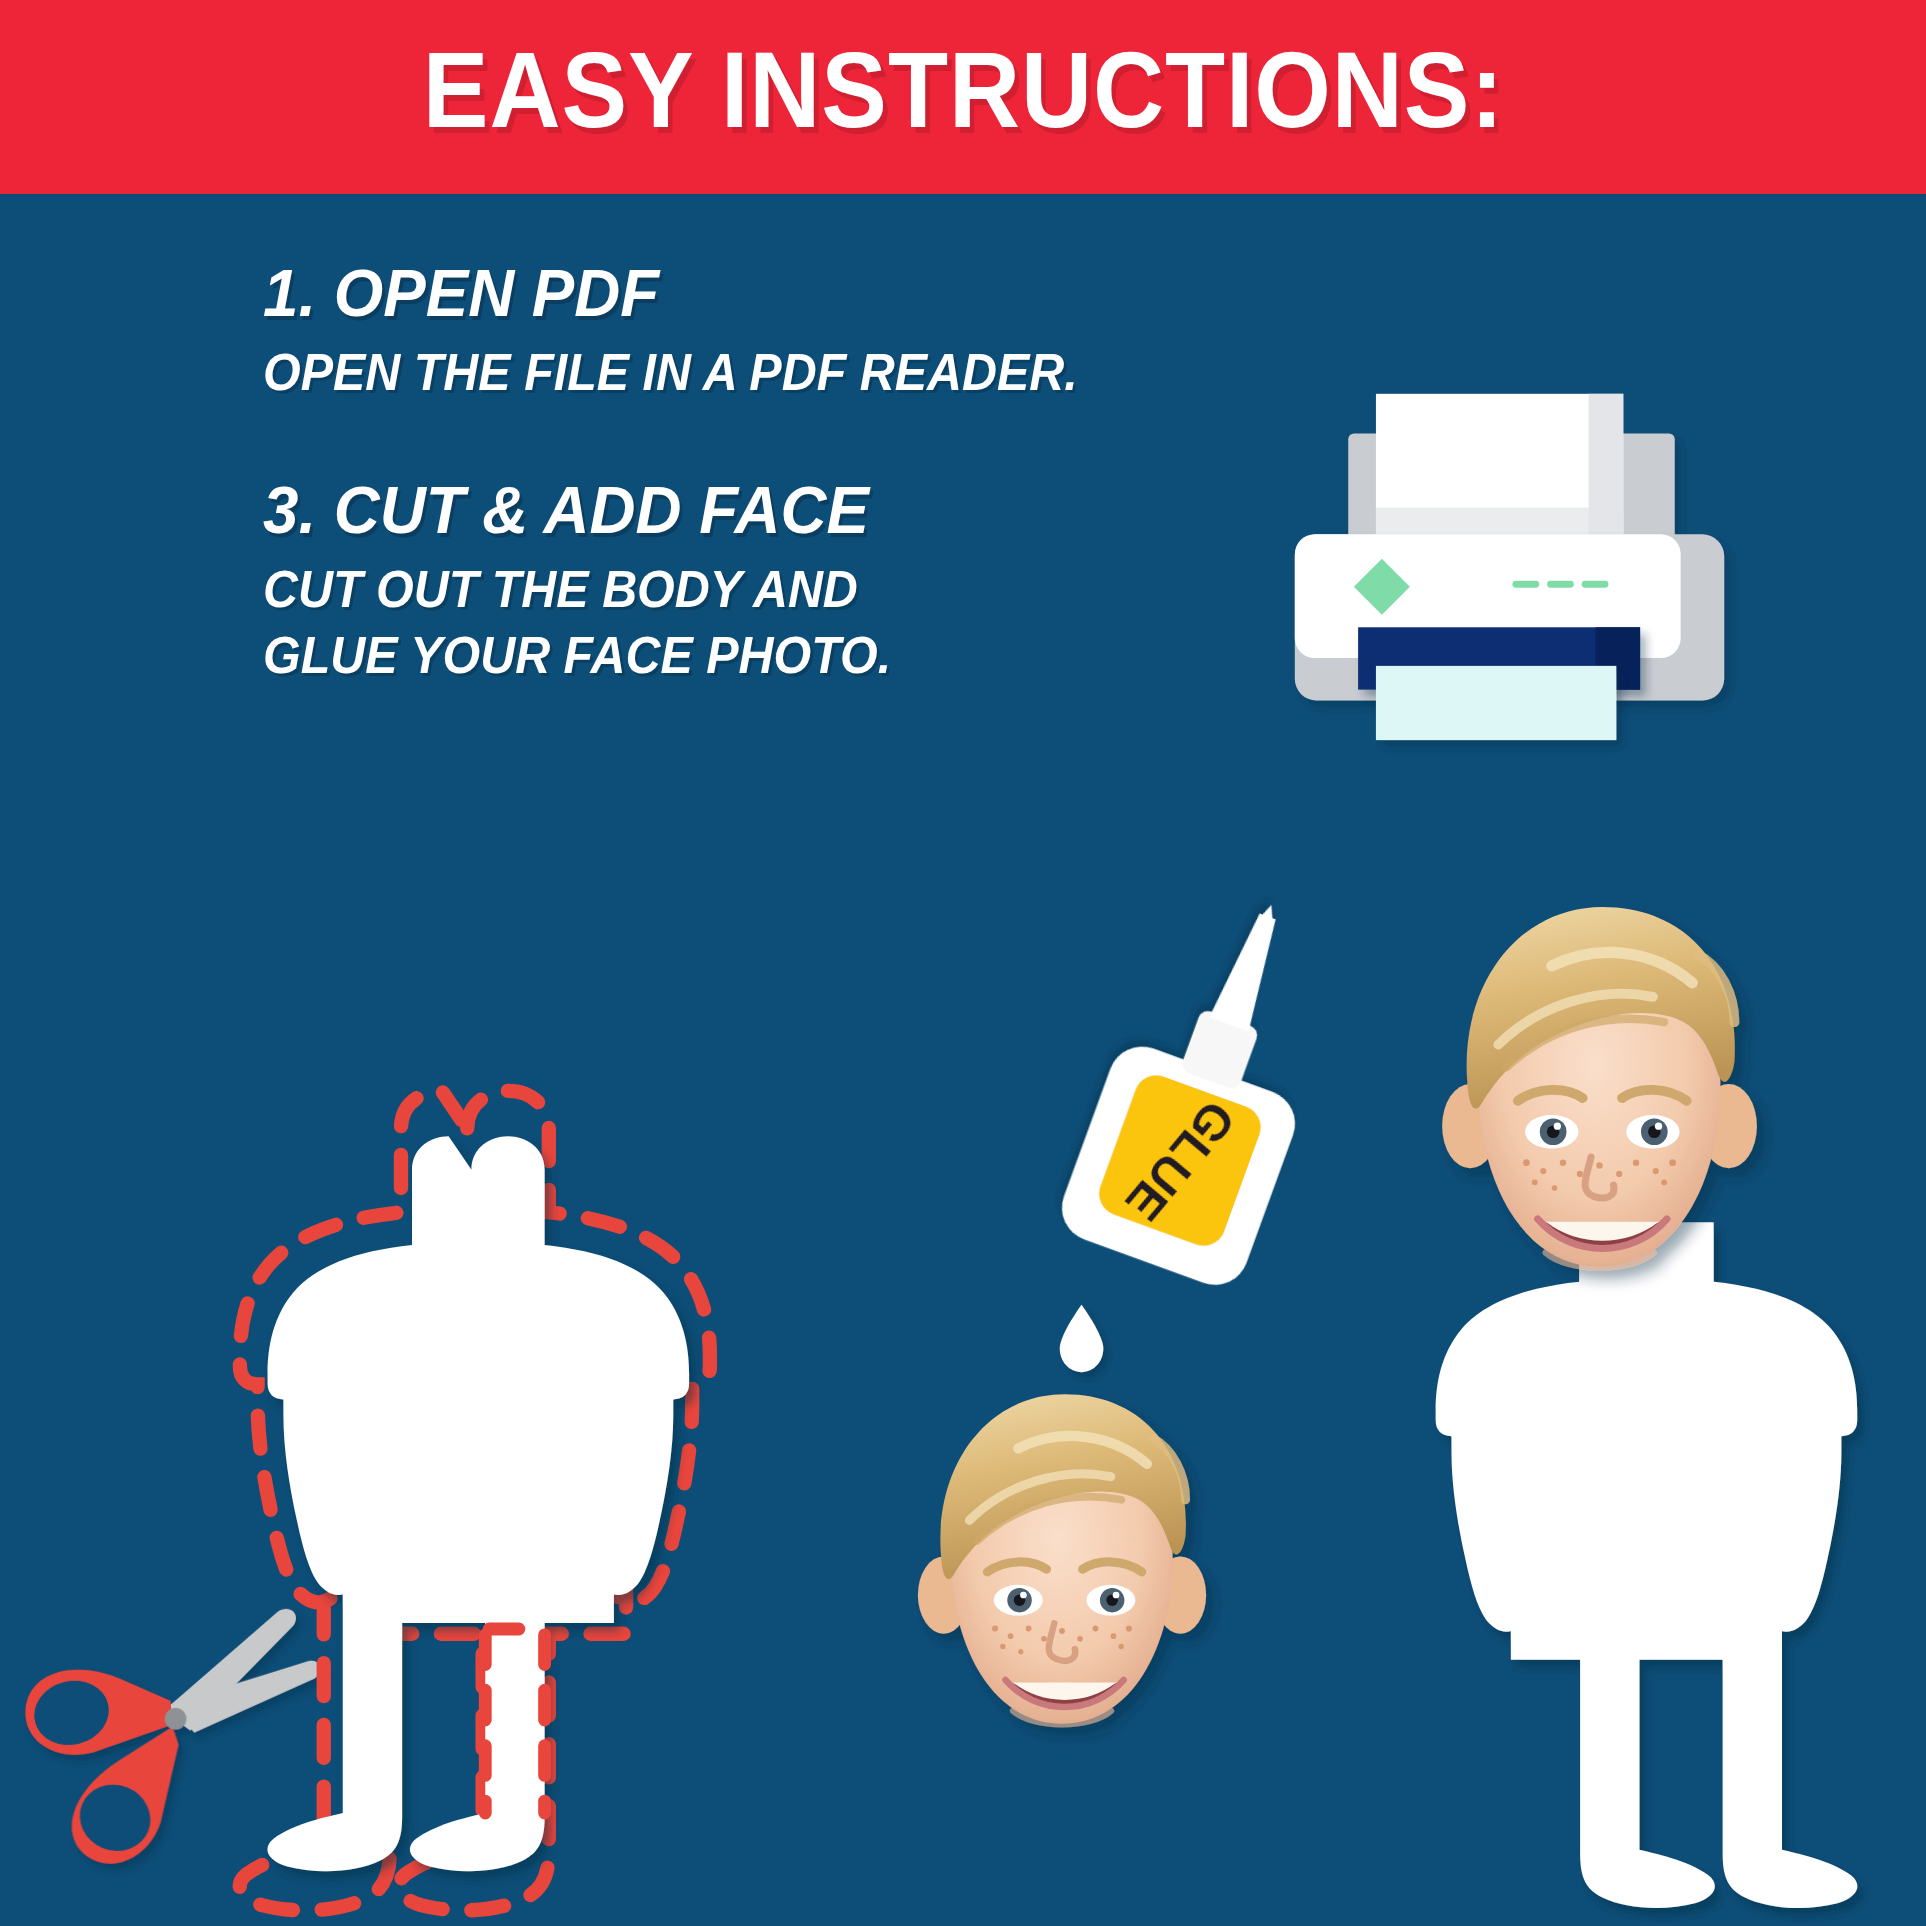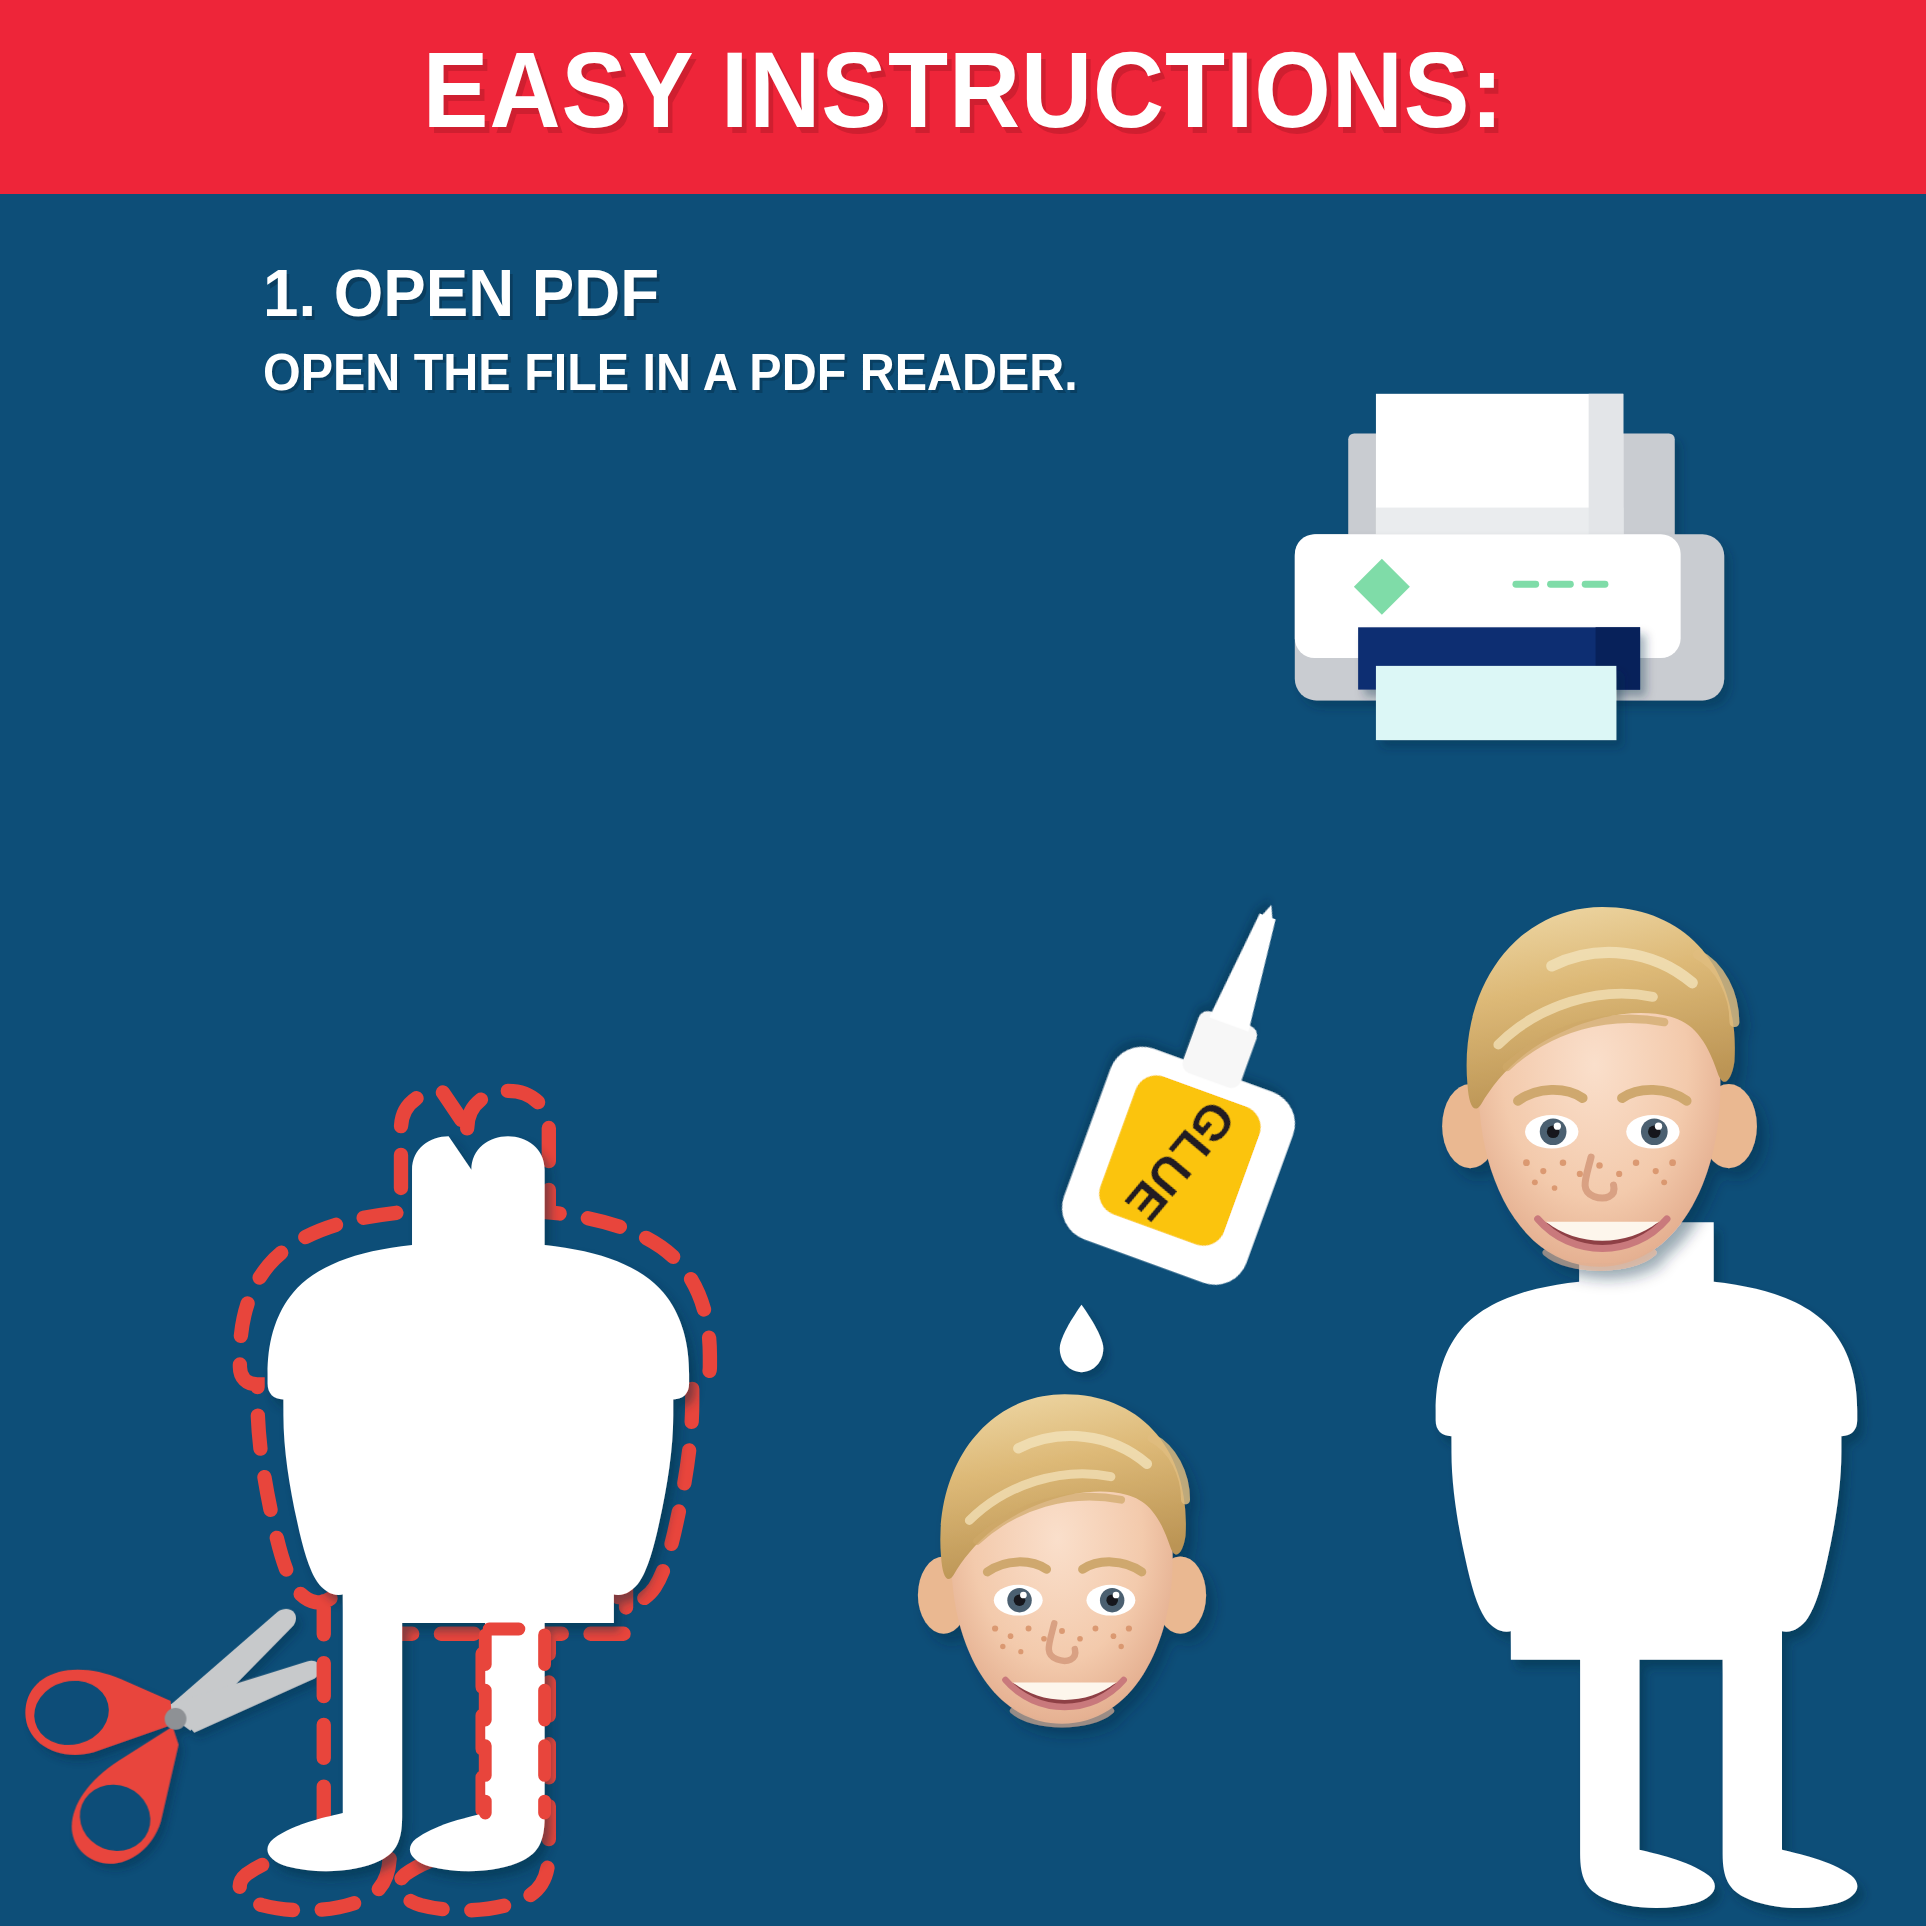--- a/index.html
+++ b/index.html
@@ -41,20 +41,21 @@
     text-shadow: 5px 6px 0 rgba(150,20,32,0.35);
     white-space: nowrap;
   }
 
   
   .steps {
     position: absolute;
     left: 263px;
     top: 259px;
     width: 990px;
+    font-style: italic;
   }
   .step { margin-bottom: 71px; }
   .step-title {
     color: #ffffff;
     font-size: 67px;
     font-weight: bold;
     line-height: 1.0;
     letter-spacing: 0px;
     font-family: "Liberation Sans Narrow", "Liberation Sans", sans-serif;
     transform: scaleX(0.95);
@@ -110,20 +111,27 @@
   <div class="steps">
 
     <div class="step">
       <div class="step-title">1. OPEN PDF</div>
       <div class="step-body">
         <span class="ln">OPEN THE FILE IN A PDF READER.</span>
       </div>
     </div>
 
 
+    <div class="step">
+      <div class="step-title">3. CUT &amp; ADD FACE</div>
+      <div class="step-body">
+        <span class="ln">CUT OUT THE BODY AND</span>
+        <span class="ln">GLUE YOUR FACE PHOTO.</span>
+      </div>
+    </div>
 
   </div>
 
   <div class="art" id="printer">
     <svg width="465" height="396" viewBox="0 0 470 400">
       <defs>
         <filter id="sh1" x="-25%" y="-25%" width="160%" height="160%">
           <feDropShadow dx="6" dy="7" stdDeviation="5" flood-color="#062a40" flood-opacity="0.35"></feDropShadow>
         </filter>
       </defs>

